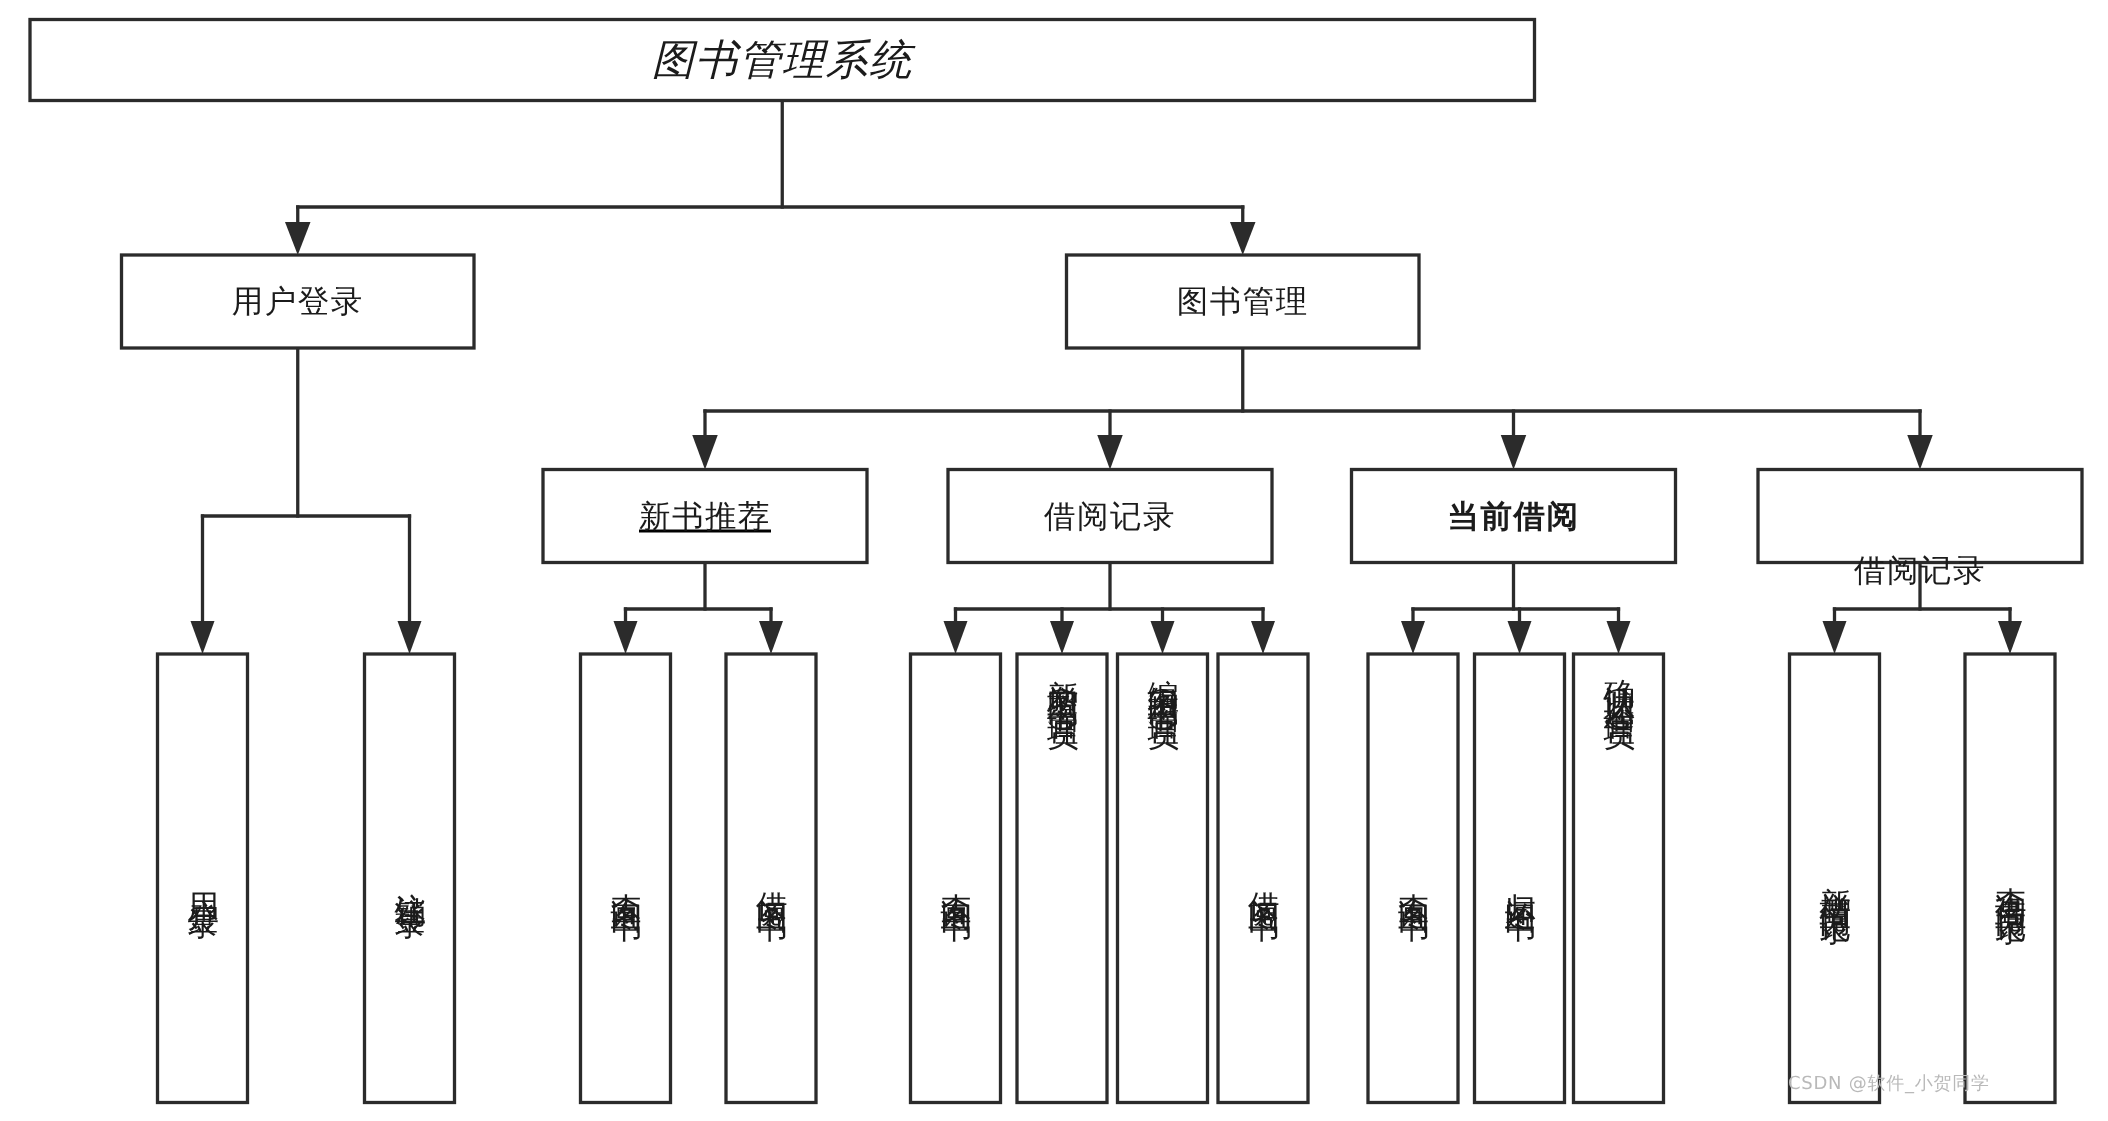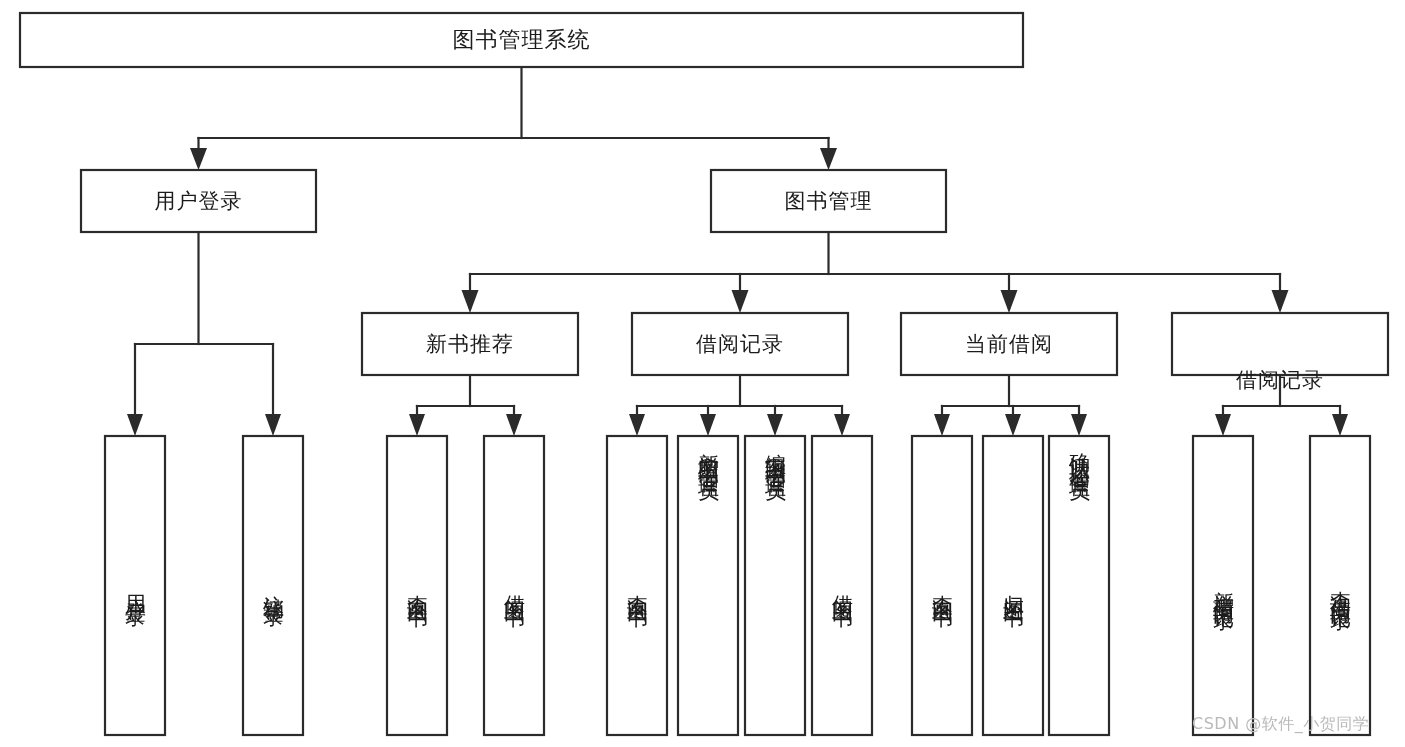--- a/index.html
+++ b/index.html
@@ -66,28 +66,29 @@
     pointer-events: none;
   }
   .htext {
     font-family: "DejaVu Sans", "Liberation Sans", sans-serif;
     font-size: 21px;
     color: #1b1b1b;
     white-space: nowrap;
     letter-spacing: 1px;
   }
   .htext.title {
-    font-size: 22px;
+    font-size: 28px;
+    font-style: italic;
   }
   #watermark {
     position: absolute;
     left: 1192px;
     top: 714px;
     font-family: "DejaVu Sans", "Liberation Sans", sans-serif;
-    font-size: 16px;
+    font-size: 12px;
     color: #b9b9b9;
     white-space: nowrap;
     letter-spacing: 0.5px;
   }
 </style>
 </head>
 <body>
 
 <div id="diagram-root">
 
@@ -195,27 +196,27 @@
     <span class="htext title">图书管理系统</span>
   </div>
 
   <div class="htext-wrap" style="left:81px; top:170px; width:235px; height:62px;">
     <span class="htext">用户登录</span>
   </div>
   <div class="htext-wrap" style="left:711px; top:170px; width:235px; height:62px;text-align:right;">
     <span class="htext">图书管理</span>
   </div>
 
-  <div class="htext-wrap" style="left:362px; top:313px; width:216px; height:62px;">
+  <div class="htext-wrap" style="left:362px; top:313px; width:216px; height:62px;text-decoration:underline;">
     <span class="htext">新书推荐</span>
   </div>
   <div class="htext-wrap" style="left:632px; top:313px; width:216px; height:62px;">
     <span class="htext">借阅记录</span>
   </div>
-  <div class="htext-wrap" style="left:901px; top:313px; width:216px; height:62px;">
+  <div class="htext-wrap" style="left:901px; top:313px; width:216px; height:62px;font-weight:bold;">
     <span class="htext">当前借阅</span>
   </div>
   <div class="htext-wrap" style="left:1172px; top:313px; width:216px; height:62px;margin-top:36px;">
     <span class="htext">借阅记录</span>
   </div>
 
   <div class="vtext-wrap" style="left:105px; top:436px; width:60px; height:299px;">
     <span class="vtext">用户登录</span>
   </div>
   <div class="vtext-wrap" style="left:243px; top:436px; width:60px; height:299px;">

